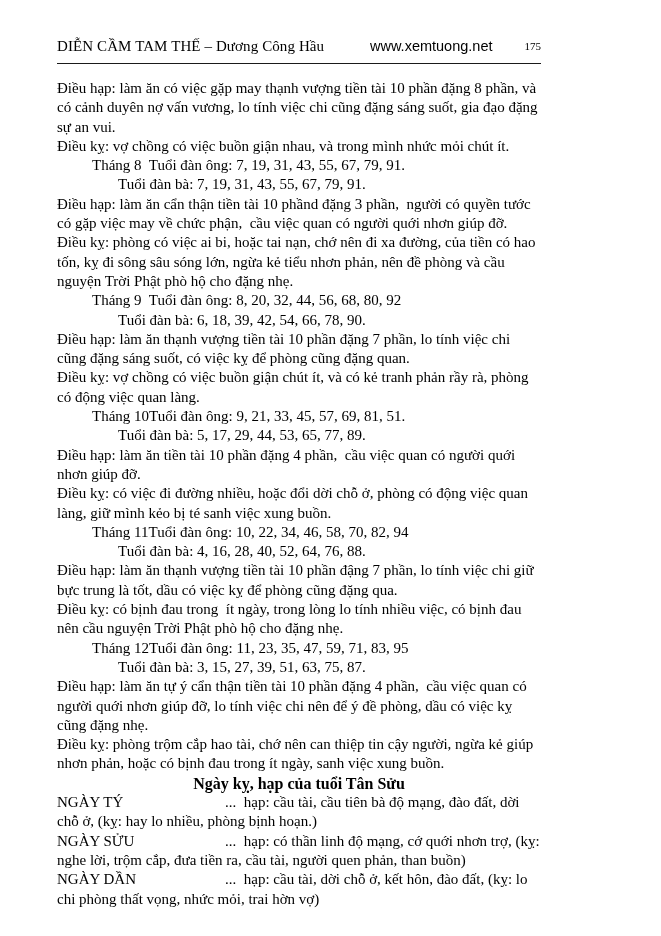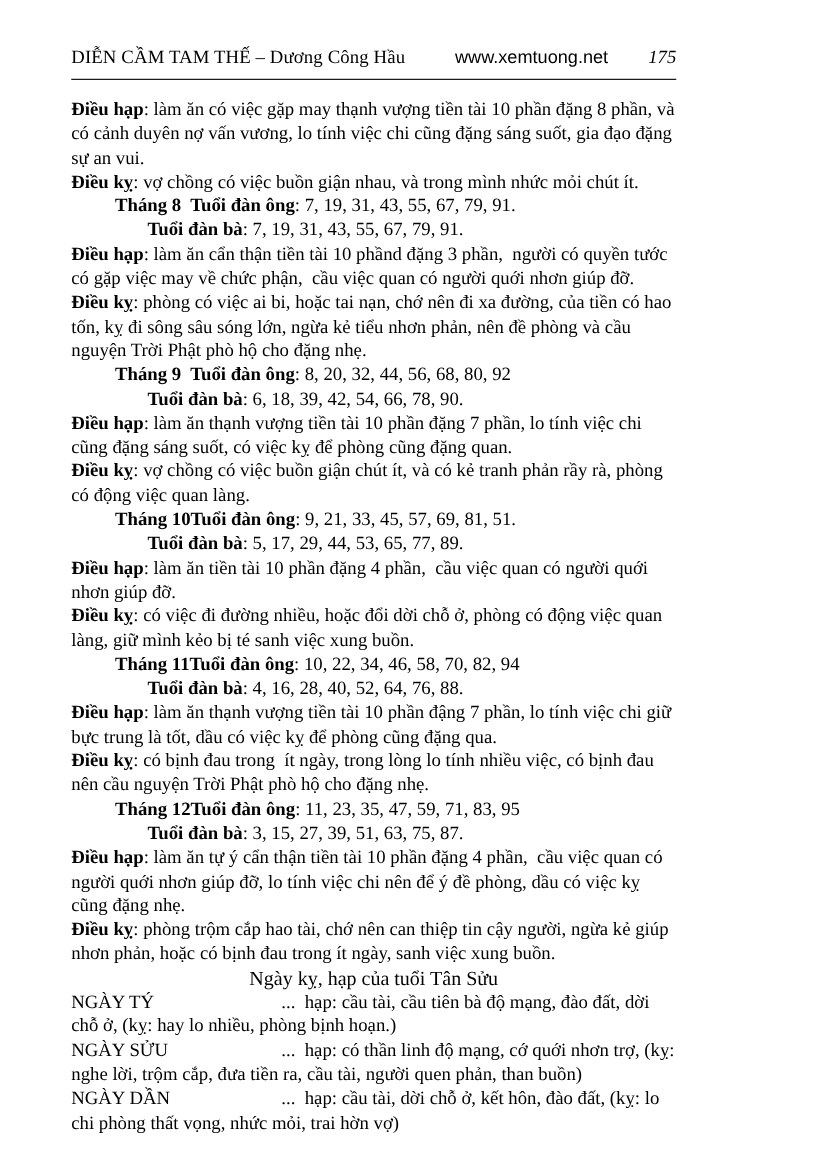--- a/index.html
+++ b/index.html
@@ -12,32 +12,32 @@
   .page{box-sizing:border-box;width:597px;height:936px;padding:38px 56px 0 57px;}
   .page-header{
     display:flex;justify-content:space-between;align-items:baseline;
     font-size:15px;line-height:17px;
     border-bottom:1.6px solid #1a1a1a;
     padding-bottom:8px;
   }
   .hdr-title{letter-spacing:.1px;}
   .hdr-right{display:flex;gap:32px;align-items:flex-end;}
   .hdr-site{font-family:"Liberation Sans","DejaVu Sans",sans-serif;font-size:14.5px;}
-  .hdr-page{font-size:15px;font-style:italic;}
+  .hdr-page{font-size:11px;}
   .doc-body{margin-top:15px;}
   p.para{
     margin:0;font-size:15px;line-height:19.3px;
     white-space:pre-wrap;
   }
-  .lead{font-weight:bold;white-space:pre-wrap;margin-top:12px;}
+  .lead{font-weight:normal;white-space:pre-wrap;margin-top:12px;}
   .indent1{text-indent:35px;}
   .indent2{text-indent:61px;}
   .section-heading{
     margin:0;font-size:16px;line-height:19.5px;
-    font-weight:normal;text-align:center;
+    font-weight:bold;text-align:center;
   }
   .day-name{display:inline-block;width:168px;text-indent:0;}
   .day-detail{white-space:pre-wrap;}
 </style>
 </head>
 <body>
 
 <div class="page">
 
   <div class="page-header">

